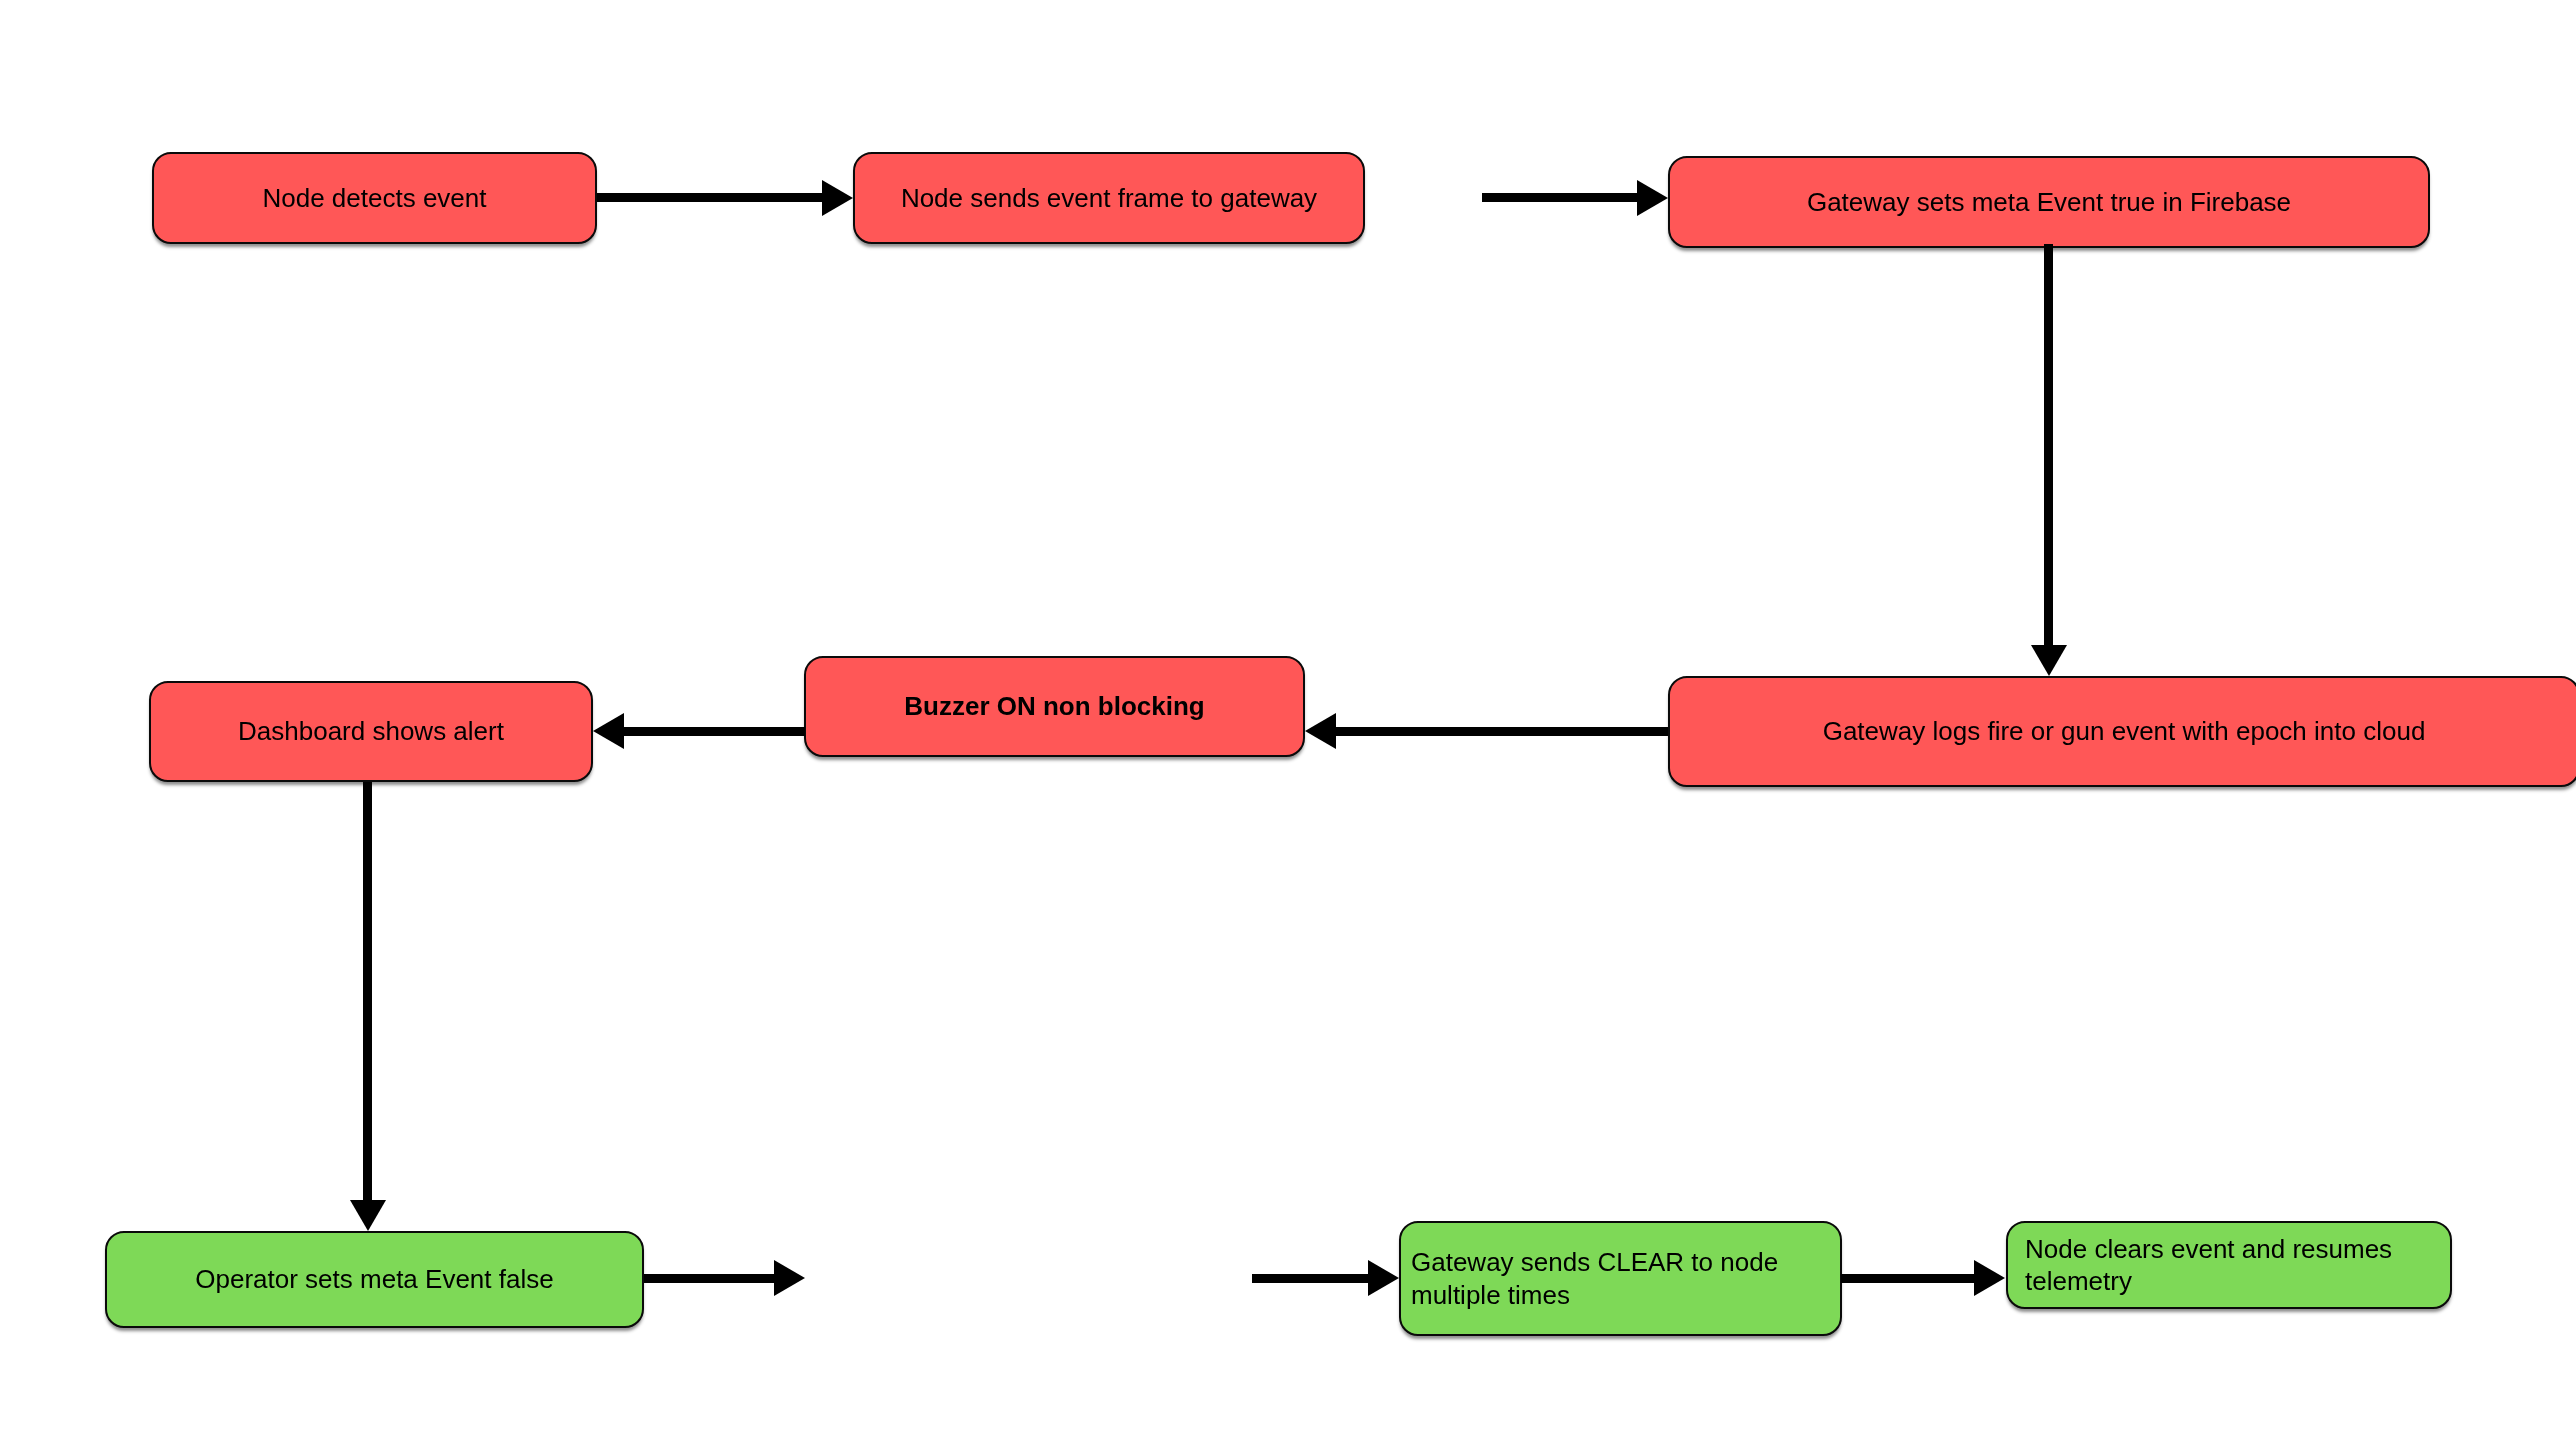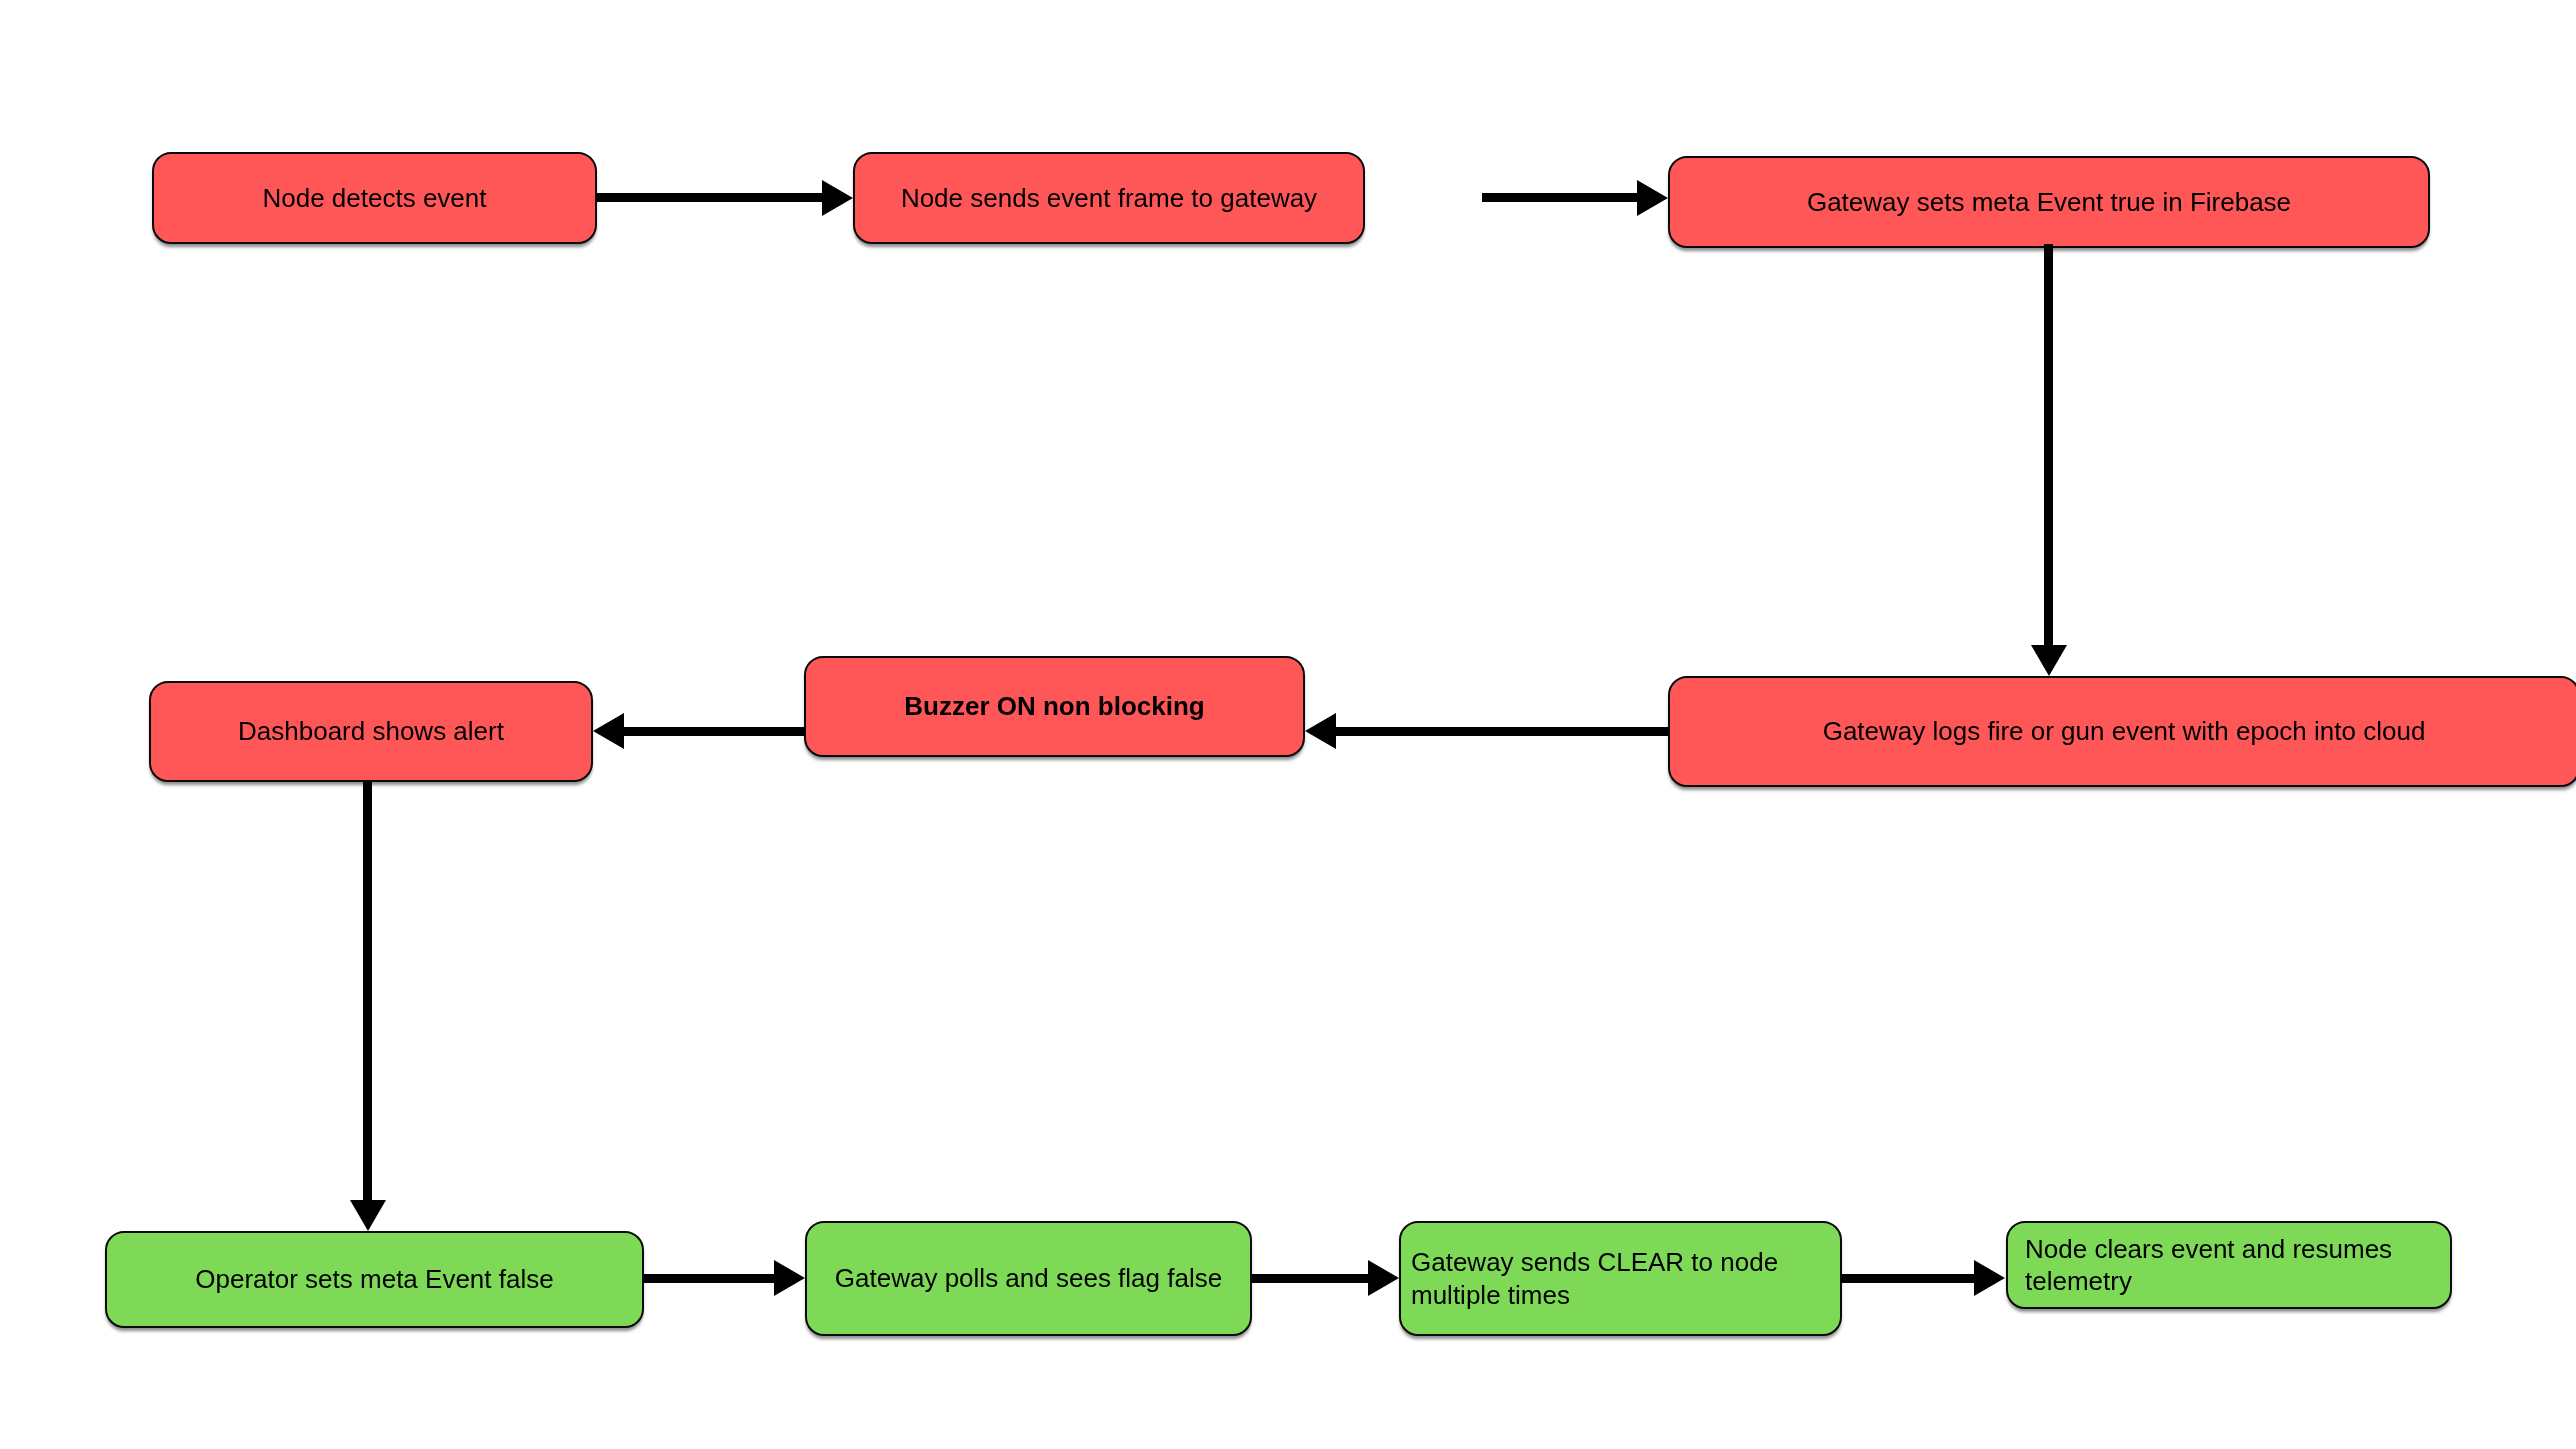--- a/index.html
+++ b/index.html
@@ -64,21 +64,20 @@
   <div class="node p-c" data-state="alert">Gateway sets meta Event true in Firebase</div>
 
   <div class="node p-f" data-state="alert">Gateway logs fire or gun event with epoch into cloud</div>
 
   <div class="node p-e" data-state="alert">Buzzer ON non blocking</div>
 
   <div class="node p-d" data-state="alert">Dashboard shows alert</div>
 
   <div class="node p-g" data-state="clear">Operator sets meta Event false</div>
 
-  <div class="node p-h" data-state="clear">Gateway polls and sees flag false</div>
 
   <div class="node p-i" data-state="clear">Gateway sends CLEAR to node multiple times</div>
 
   <div class="node p-j" data-state="clear">Node clears event and resumes telemetry</div>
 
   <div>
     <div class="shaft a1-shaft"></div>
     <div class="head right a1-head"></div>
   </div>
 

